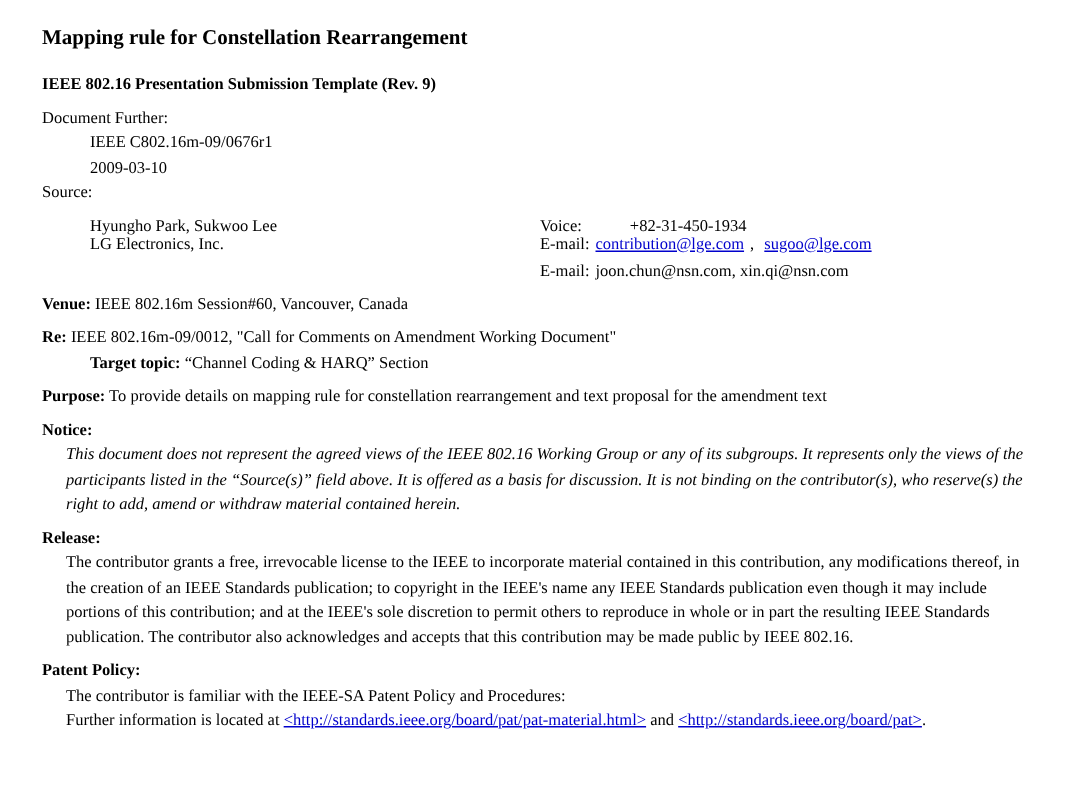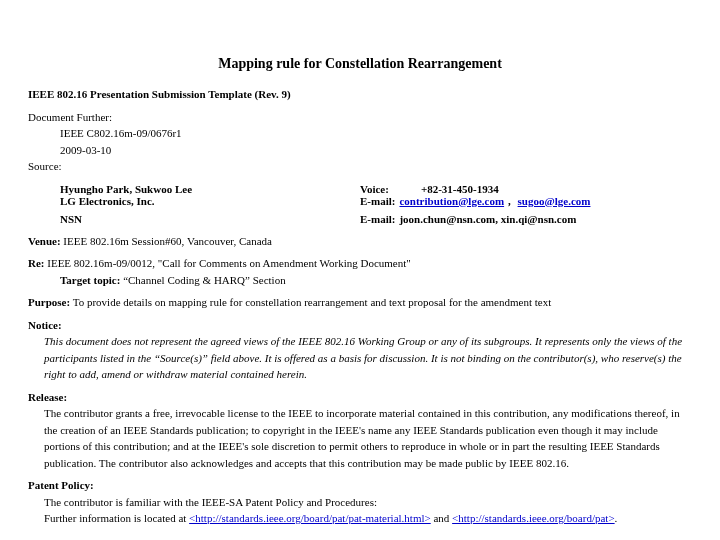--- a/index.html
+++ b/index.html
@@ -12,25 +12,23 @@
       background: #ffffff;
       font-family: 'Times New Roman', Times, serif;
       font-size: 11px;
       color: #000000;
       width: 720px;
       min-height: 540px;
       padding: 18px 28px 18px 28px;
     }
 
     .page-title {
-      text-align: center;
       font-size: 14px;
       font-weight: bold;
       margin-bottom: 14px;
-      margin-top: 38px;
     }
 
     .section-bold {
       font-weight: bold;
     }
 
     .doc-meta {
       margin-bottom: 8px;
       line-height: 1.5;
     }
@@ -78,21 +76,20 @@
       line-height: 1.5;
     }
 
     .patent-text {
       padding-left: 16px;
       line-height: 1.5;
     }
 
     .source-block {
       margin-bottom: 6px;
-      font-weight: bold;
     }
   </style>
 </head>
 <body>
 
 <div class="page-title">Mapping rule for Constellation Rearrangement</div>
 
 <div class="section doc-meta">
   <span class="section-bold">IEEE 802.16 Presentation Submission Template (Rev. 9)</span>
 </div>
@@ -118,21 +115,20 @@
       <span>E-mail:</span>
       <a class="link">contribution@lge.com</a>
         <span>,&nbsp;</span>
         <a class="link">sugoo@lge.com</a>
     </div>
   </div>
 </div>
 
 <div class="two-col source-block" style="margin-top:4px;">
   <div class="left-col indent">
-    <div>NSN</div>
   </div>
   <div class="right-col">
     <div style="display:flex; gap:4px;">
       <span>E-mail:</span>
       <span>joon.chun@nsn.com, xin.qi@nsn.com</span>
     </div>
   </div>
 </div>
 
 <div class="section" style="margin-top:8px;">

